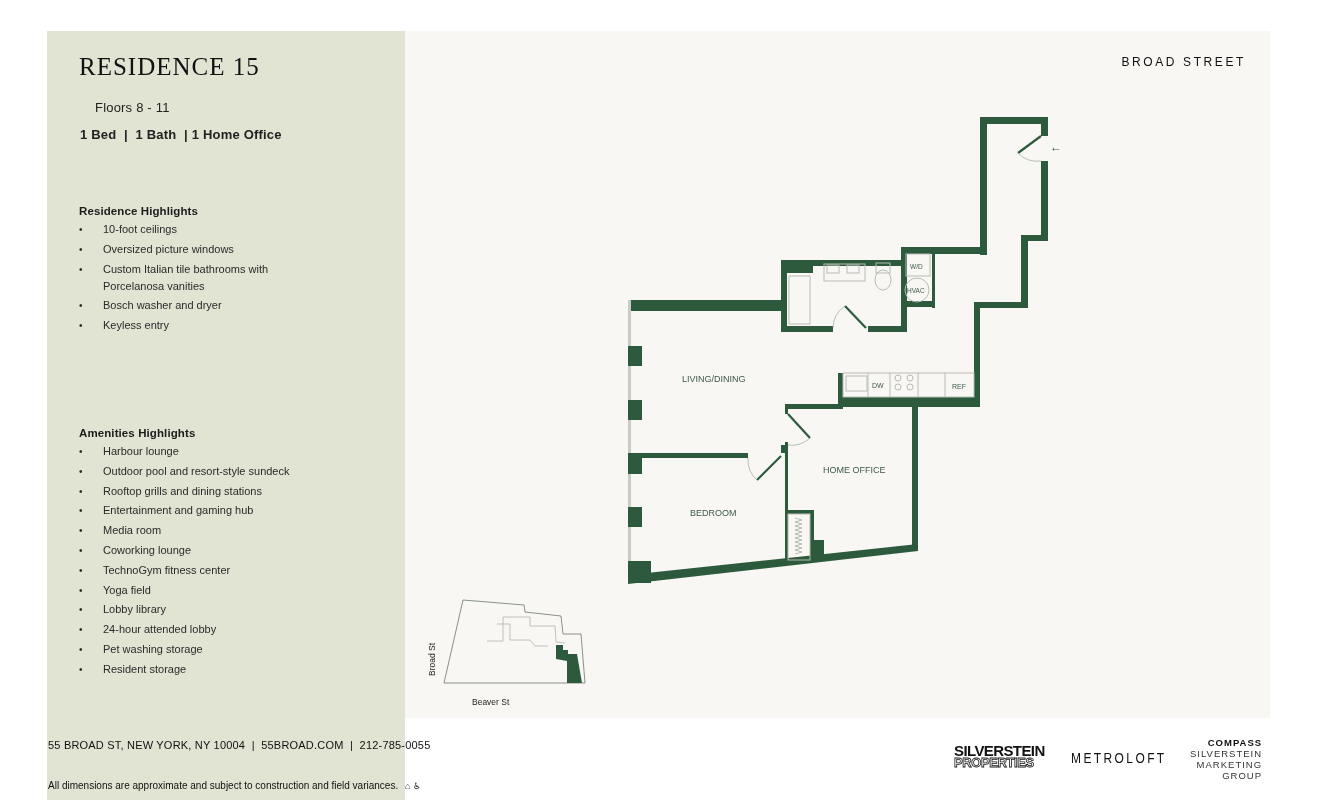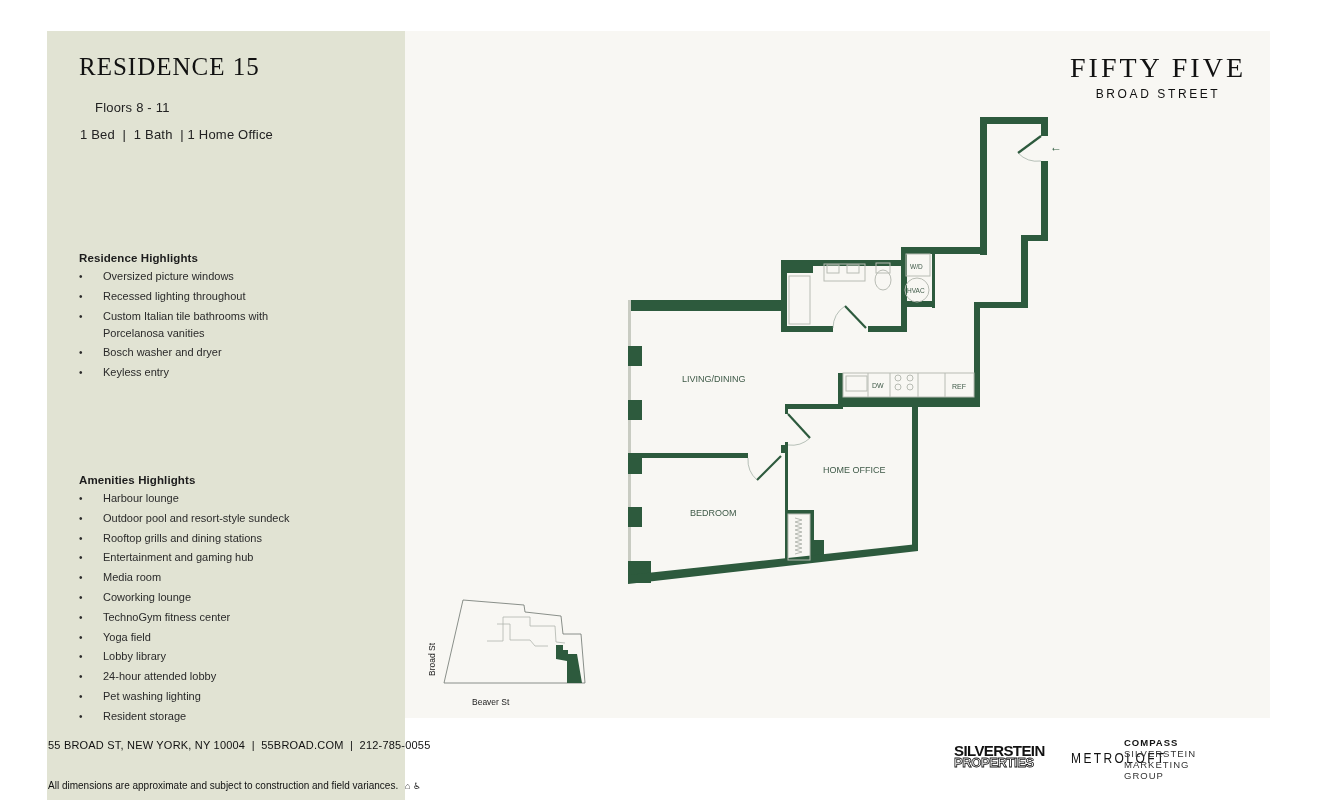--- a/index.html
+++ b/index.html
@@ -7,86 +7,85 @@
   body { position: relative; font-family: "Liberation Sans", "DejaVu Sans", sans-serif; color: #1c1c1c; }
 
   .sheet { position: absolute; left: 47px; top: 31px; width: 1223px; height: 687px; background: #f8f7f3; }
   .sidebar { position: absolute; left: 47px; top: 31px; width: 358px; height: 797px; background: #e1e3d3; }
 
   .title { position: absolute; left: 32px; top: 22px; font-family: "Liberation Serif", "DejaVu Serif", serif; font-size: 25px; letter-spacing: 1px; color: #111; font-weight: normal; }
   .floors { position: absolute; left: 48px; top: 69px; font-size: 13px; color: #222; letter-spacing: 0.2px; }
   .beds { position: absolute; left: 33px; top: 96px; font-size: 13px; color: #222; letter-spacing: 0.2px; }
 
   .section { position: absolute; left: 32px; }
-  .section h3 { font-size: 11.5px; font-weight: bold; color: #1c1c1c; margin-bottom: 4px; letter-spacing: 0.1px; margin-top: 47px; }
+  .section h3 { font-size: 11.5px; font-weight: bold; color: #1c1c1c; margin-bottom: 4px; letter-spacing: 0.1px; }
   .section ul { list-style: none; }
   .section li { position: relative; font-size: 11px; color: #2a2a2a; padding-left: 24px; line-height: 17px; margin-bottom: 2.8px; }
   .section li::before { content: "•"; position: absolute; left: 0; top: 0; font-size: 10px; }
   .sec-res { top: 174px; }
   .sec-amen { top: 396px; }
 
   .brand { position: absolute; right: 71px; top: 52px; text-align: center; }
   .brand-main { font-family: "Liberation Serif", "DejaVu Serif", serif; font-size: 28px; letter-spacing: 3px; color: #111; line-height: 32px; }
   .brand-sub { font-size: 12px; letter-spacing: 2.6px; color: #111; margin-top: 3px; }
 
   .plan { position: absolute; left: 405px; top: 31px; }
 
   .footer-line1 { position: absolute; left: 48px; top: 739px; font-size: 11px; color: #111; letter-spacing: 0.2px; }
   .footer-line2 { position: absolute; left: 48px; top: 762px; font-size: 10px; color: #111; margin-top: 18px; }
   .footer-icons { font-size: 9px; margin-left: 4px; }
 
   .logo-silver { position: absolute; left: 954px; top: 745px; line-height: 12px; }
   .logo-silver .s1 { font-family: "Liberation Sans", sans-serif; font-weight: bold; font-size: 15px; letter-spacing: -0.6px; color: #111; }
   .logo-silver .s2 { font-family: "Liberation Sans", sans-serif; font-weight: bold; font-size: 13px; letter-spacing: -0.4px; color: #fff; -webkit-text-stroke: 0.8px #111; }
   .logo-metro { position: absolute; left: 1071px; top: 749px; font-family: "Liberation Sans", sans-serif; font-size: 15px; letter-spacing: 3px; color: #111; transform: scaleX(0.8); transform-origin: left; }
-  .logo-compass { position: absolute; left: 1124px; top: 737px; font-size: 9.5px; line-height: 11px; letter-spacing: 1px; color: #333; }
+  .logo-compass { position: absolute; left: 1190px; top: 737px; font-size: 9.5px; line-height: 11px; letter-spacing: 1px; color: #333; text-align: right; }
   .logo-compass .c1 { font-weight: bold; color: #111; }
 </style>
 </head>
 <body>
 
 <div class="sheet"></div>
 
 <aside class="sidebar">
   <h1 class="title">RESIDENCE 15</h1>
   <div class="floors">Floors 8 - 11</div>
-  <div class="beds" style="white-space:pre;">1 Bed  |  1 Bath  | 1 Home Office</div>
+  <div class="beds" style="white-space:pre;font-weight:bold;">1 Bed  |  1 Bath  | 1 Home Office</div>
 
   <section class="section sec-res">
     <h3>Residence Highlights</h3>
     <ul>
+      <li>10-foot ceilings</li>
       <li>Oversized picture windows</li>
-      <li>Recessed lighting throughout</li>
       <li style="width:240px;">Custom Italian tile bathrooms with Porcelanosa vanities</li>
       <li>Bosch washer and dryer</li>
       <li>Keyless entry</li>
     </ul>
   </section>
 
   <section class="section sec-amen">
     <h3>Amenities Highlights</h3>
     <ul>
       <li>Harbour lounge</li>
       <li>Outdoor pool and resort-style sundeck</li>
       <li>Rooftop grills and dining stations</li>
       <li>Entertainment and gaming hub</li>
       <li>Media room</li>
       <li>Coworking lounge</li>
       <li>TechnoGym fitness center</li>
       <li>Yoga field</li>
       <li>Lobby library</li>
       <li>24-hour attended lobby</li>
-      <li>Pet washing lighting</li>
+      <li>Pet washing storage</li>
       <li>Resident storage</li>
     </ul>
   </section>
 </aside>
 
 <div class="brand">
-  <div class="brand-main">FIFTY FIVE</div>
   <div class="brand-sub">BROAD STREET</div>
 </div>
 
 <svg class="plan" width="865" height="687" viewBox="405 31 865 687" xmlns="http://www.w3.org/2000/svg" style="left:405px; top:31px;">
   <g fill="#2d5a3d" stroke="none">
 
     <rect x="980" y="117" width="68" height="7"></rect>
     <rect x="980" y="117" width="7" height="138"></rect>
     <rect x="1041" y="117" width="7" height="19"></rect>
     <rect x="1041" y="161" width="7" height="80"></rect>

